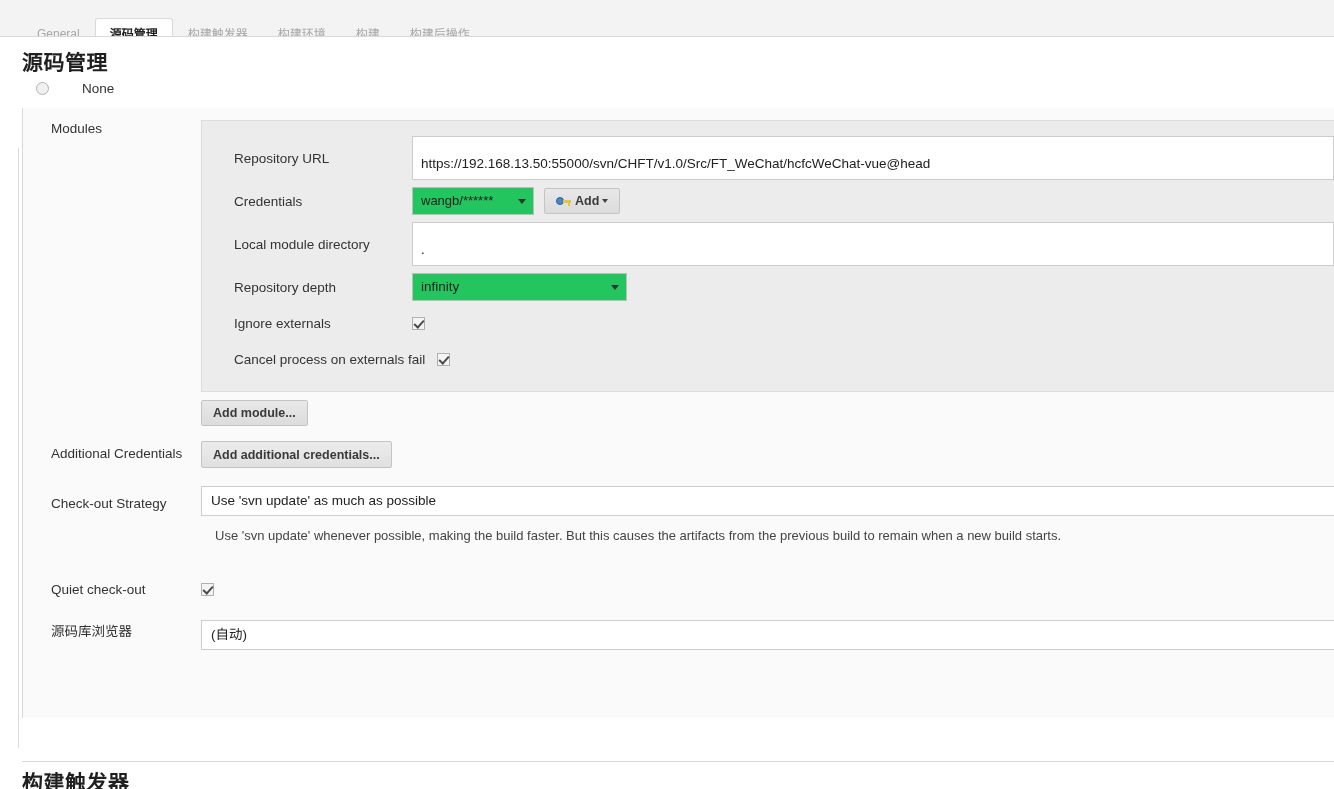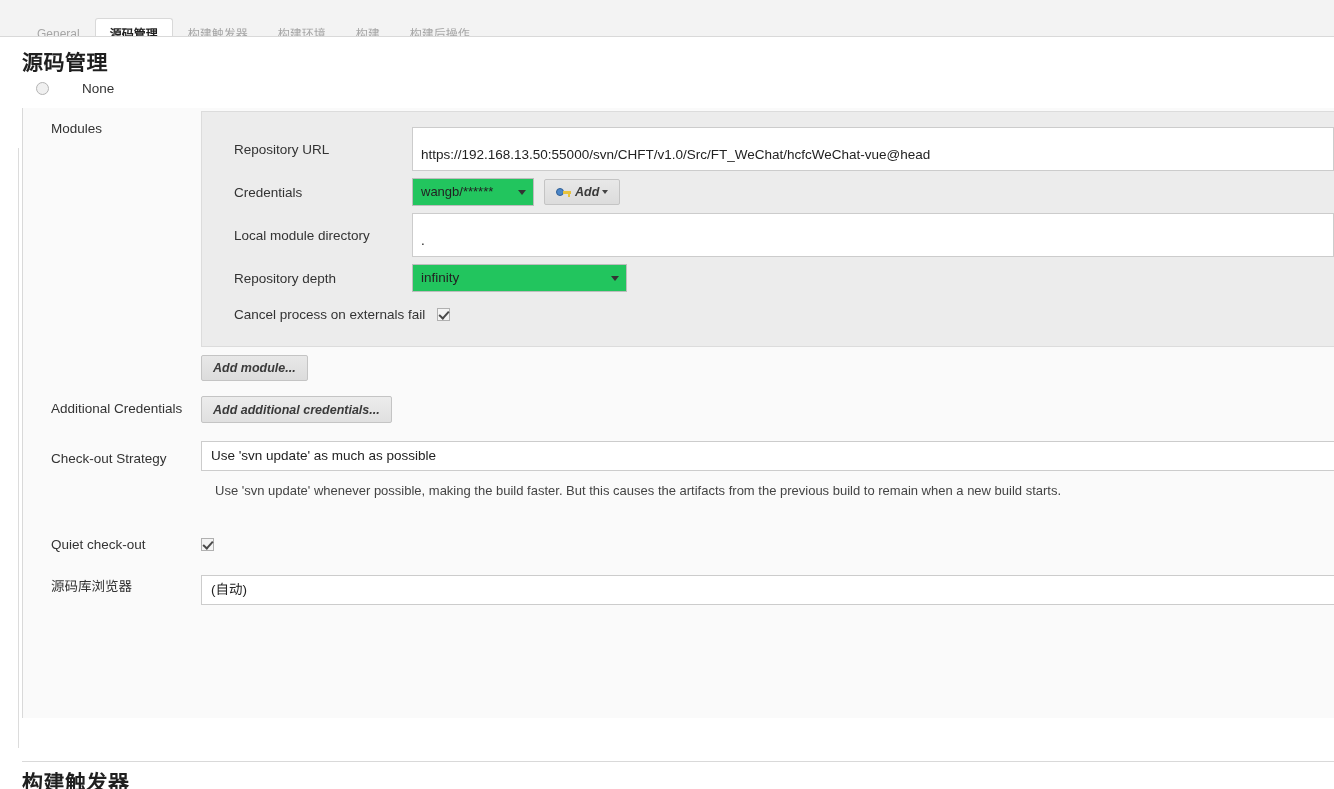--- a/index.html
+++ b/index.html
@@ -126,21 +126,21 @@
   }
   .row-label.narrow { padding-top: 9px; }
   .row-body { flex: 1; min-width: 0; position: relative; }
 
   
   .modules-panel {
     border: 1px solid #dcdcdc;
     border-right: none;
     background: #ececec;
     padding: 12px 0 14px 0;
-    margin-top: 3px;
+    margin-top: 12px;
     position: relative;
   }
   .mrow {
     display: flex;
     align-items: center;
     min-height: 36px;
     padding: 3px 0;
   }
   .mrow-label {
     width: 210px;
@@ -234,21 +234,20 @@
     padding: 0 11px;
     font-size: 12.5px;
     font-weight: bold;
     color: #3a3a3a;
     background: linear-gradient(#e8e8e8, #dcdcdc);
     border: 1px solid #c4c4c4;
     border-radius: 2px;
     cursor: pointer;
     white-space: nowrap;
     font-family: "Liberation Sans", sans-serif;
-    font-style: italic;
   }
   .btn.add-cred {
     height: 27px;
     background: linear-gradient(#ececec, #e0e0e0);
   }
 
   .key-icon {
     display: inline-block;
     width: 15px; height: 10px;
     margin-right: 4px;
@@ -387,20 +386,26 @@
             <div class="mrow">
               <div class="mrow-label">Repository depth</div>
               <div class="mrow-body">
                 <div class="select depth">
                   <span>infinity</span>
                   <span class="arrow"></span>
                 </div>
               </div>
             </div>
 
+            <div class="mrow">
+              <div class="mrow-label">Ignore externals</div>
+              <div class="mrow-body">
+                <span class="cb checked"></span>
+              </div>
+            </div>
 
             <div class="mrow">
               <div class="mrow-label wide" style="width:auto;padding-right:12px;">Cancel process on externals fail</div>
               <div class="mrow-body">
                 <span class="cb checked"></span>
               </div>
             </div>
 
           </div>
 

